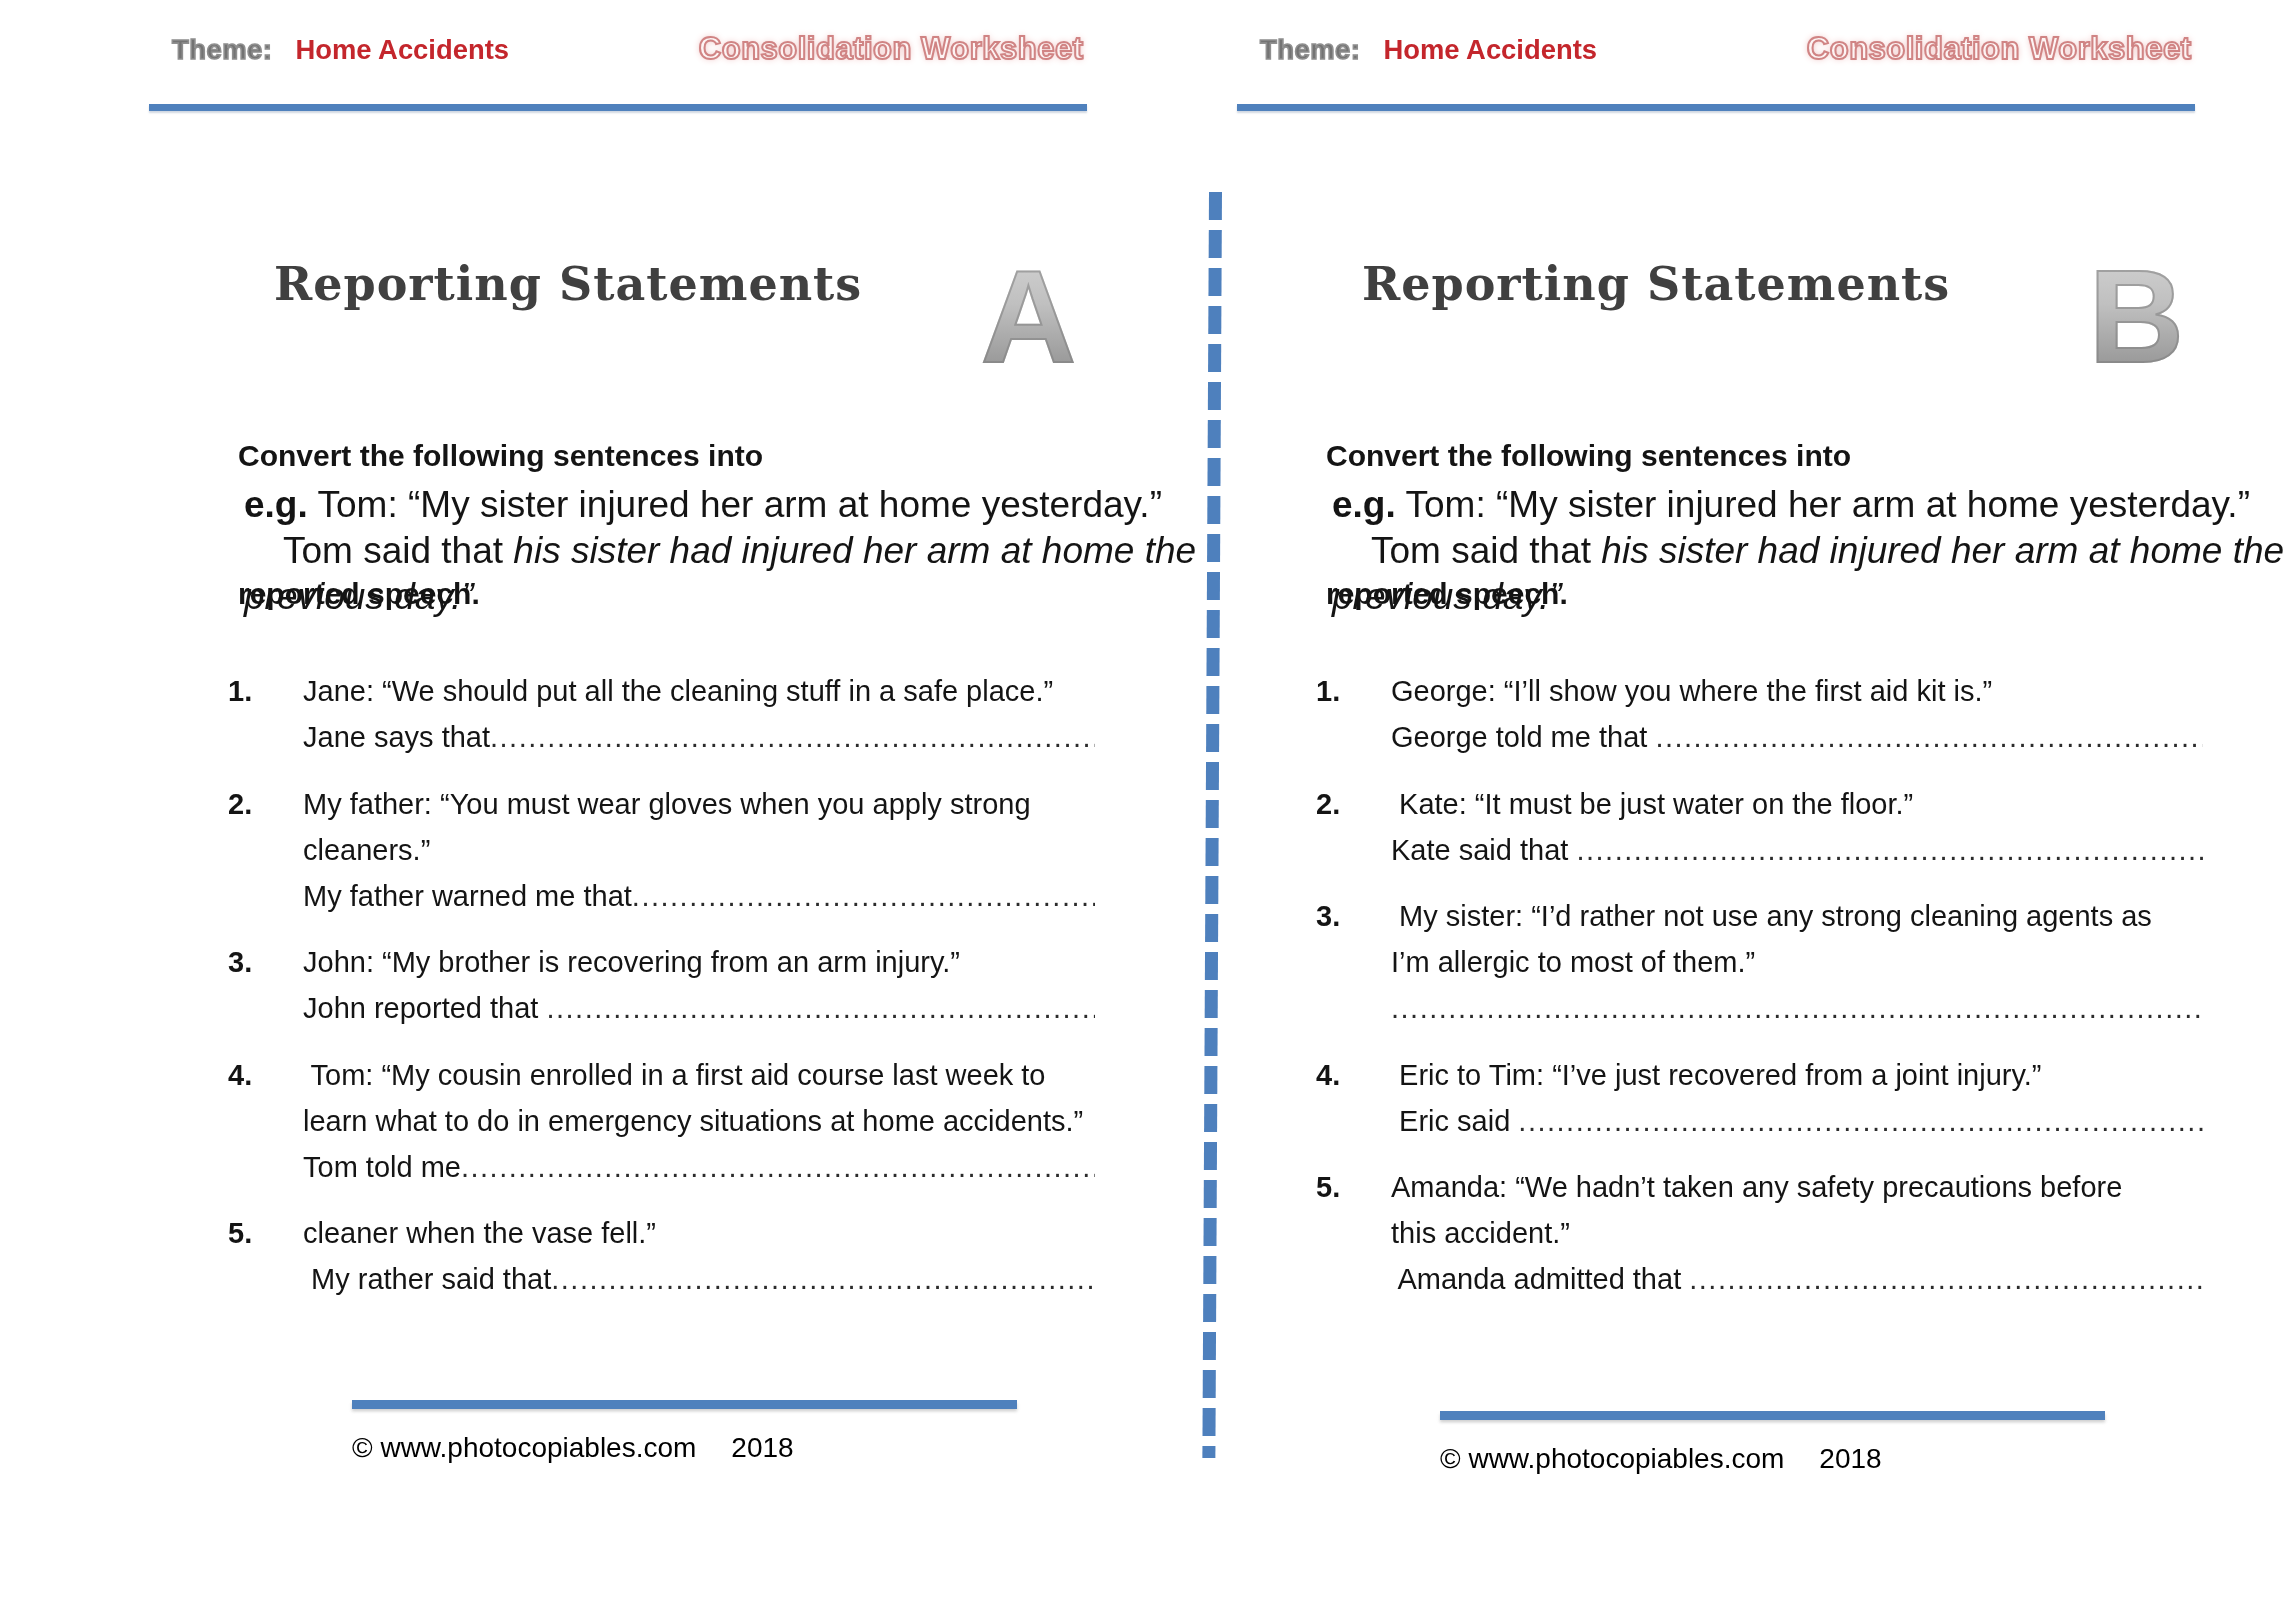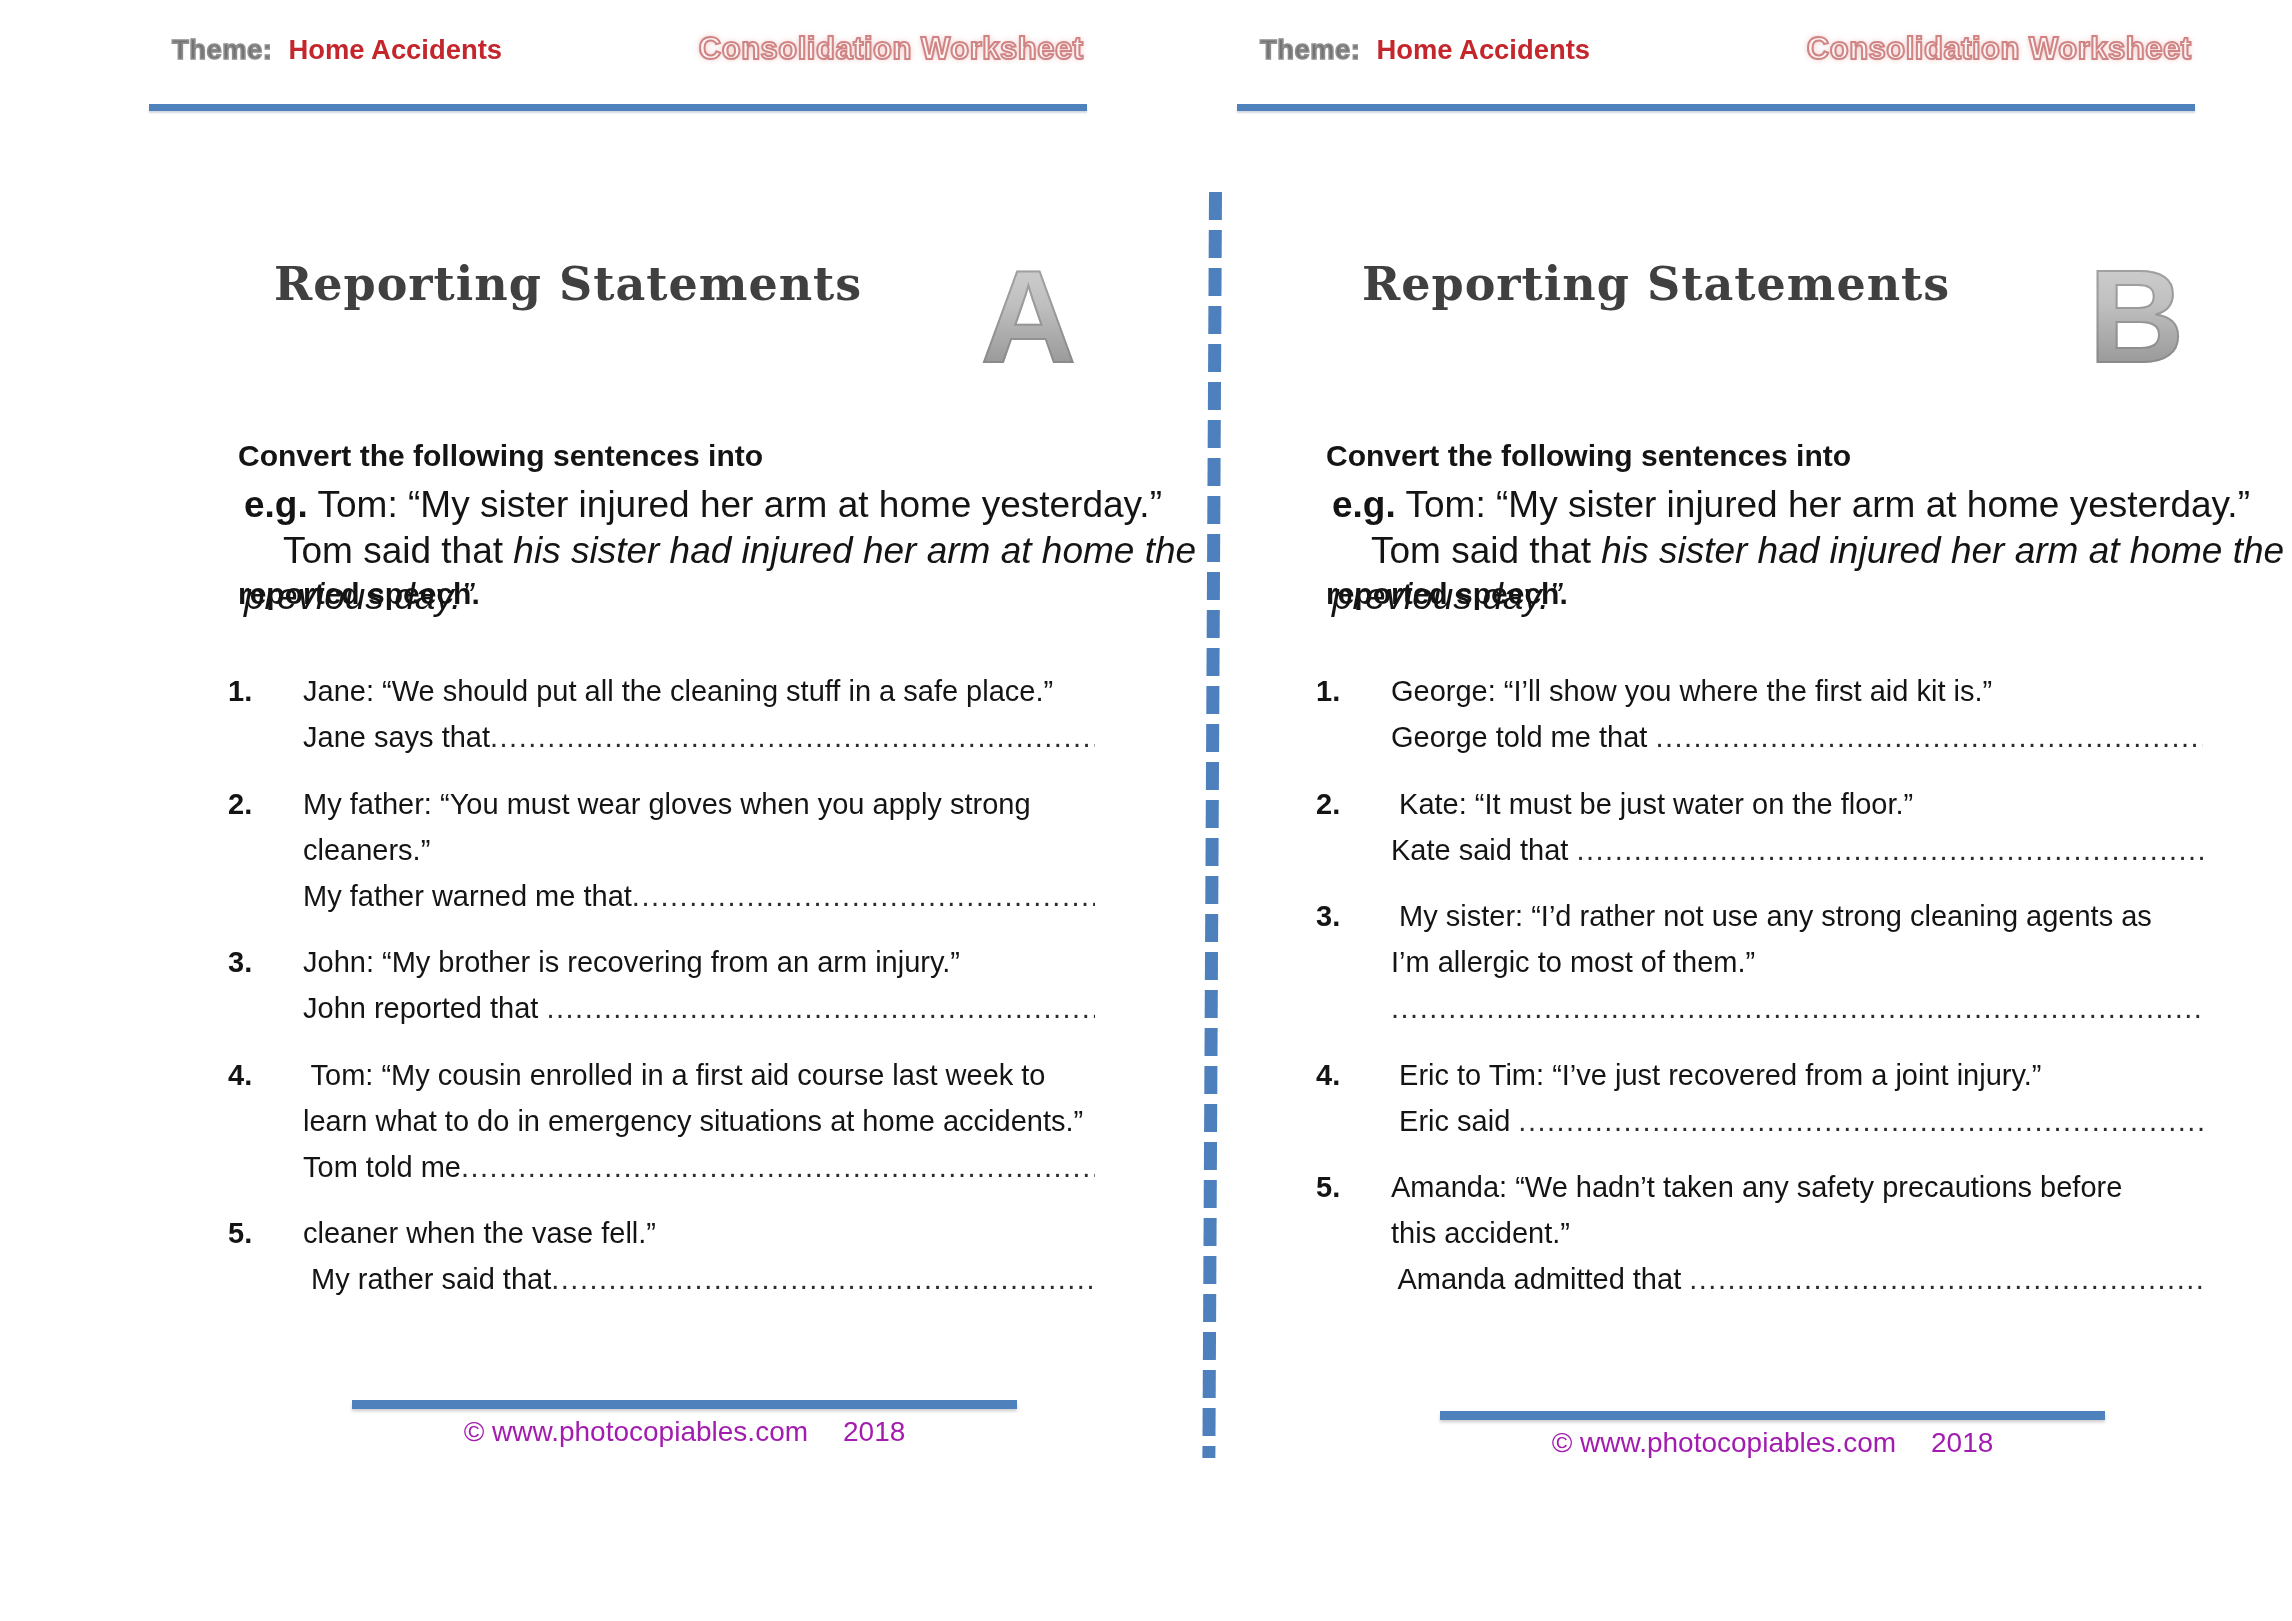--- a/index.html
+++ b/index.html
@@ -9,21 +9,21 @@
     -webkit-font-smoothing:antialiased;
   }
   .sheet{position:absolute;top:0;height:1621px;}
   #page-a{left:127px;width:980px;}
   #page-b{left:1215px;width:1000px;}
 
   
   .hdr{position:absolute;top:31px;left:0;right:0;display:flex;justify-content:space-between;
        align-items:baseline;padding:0 23.5px 0 45px;font-weight:bold;}
   .theme-label{font-size:27.4px;color:#737373;-webkit-text-stroke:1.6px #8f8f8f;letter-spacing:0.5px;}
-  .theme-value{font-size:27.4px;color:#c4262c;margin-left:16px;}
+  .theme-value{font-size:27.4px;color:#c4262c;margin-left:23px;}
   .worksheet-label{font-size:31px;color:#fdf4f4;-webkit-text-stroke:2px #d08484;
        text-shadow:0 0 7.8px #edbcbc,0 0 2px #e5a5a5;letter-spacing:0.5px;}
   .rule{position:absolute;top:104px;left:21.6px;right:19.6px;height:6.9px;background:#4f81bd;
        box-shadow:0 2px 2px rgba(120,140,170,.35);}
 
   
   .title{position:absolute;top:257px;left:147px;margin:0;
        font-family:"DejaVu Serif", serif;font-weight:bold;font-size:46px;
        letter-spacing:1px;color:#404040;}
   .version-letter{position:absolute;top:251px;right:31px;font-size:132px;line-height:1;
@@ -51,22 +51,22 @@
   .pline:empty{display:none;}
   .stem-line{display:flex;white-space:nowrap;overflow:hidden;padding-right:5.9px;}
   .stem{white-space:pre;}
   .dots{flex:1;overflow:hidden;white-space:pre;letter-spacing:1.5px;color:#2b2b2b;}
 
   
   .footer{position:absolute;top:1400px;left:0;right:0;}
   #page-b .footer{top:1411px;}
   .fbar{margin-left:225px;width:665px;height:8.8px;background:#4f81bd;
        box-shadow:0 2.9px 2.9px rgba(150,150,150,.45);}
-  .ftext{margin-left:225px;width:665px;text-align:center;margin-top:7px;
-       color:#a21caf;font-size:28px;}
+  .ftext{margin-left:225px;width:665px;text-align:left;margin-top:23px;
+       color:#000000;font-size:28px;}
   .year{margin-left:35px;}
 
   
   .divider{position:absolute;left:1209px;top:192px;width:12.7px;height:1266px;
        background:repeating-linear-gradient(to bottom,#4e80bd 0 28px,transparent 28px 38px);
        transform:rotate(.3deg);transform-origin:top center;}
 </style>
 </head>
 <body>
 

